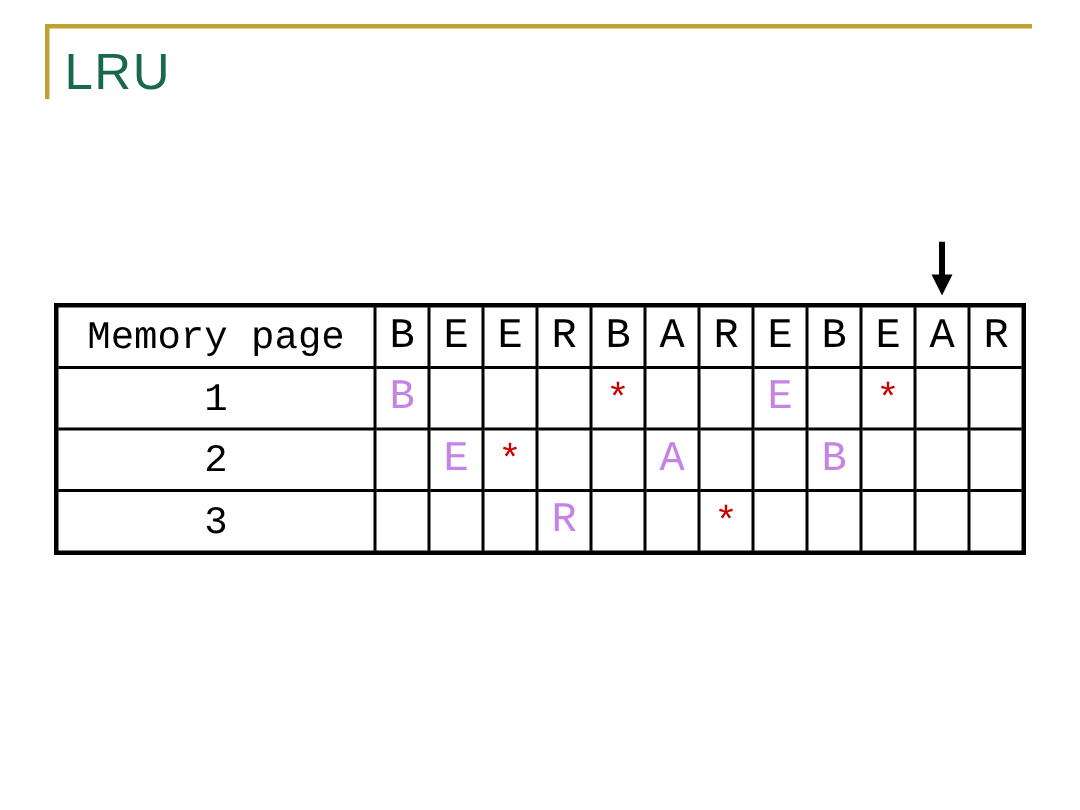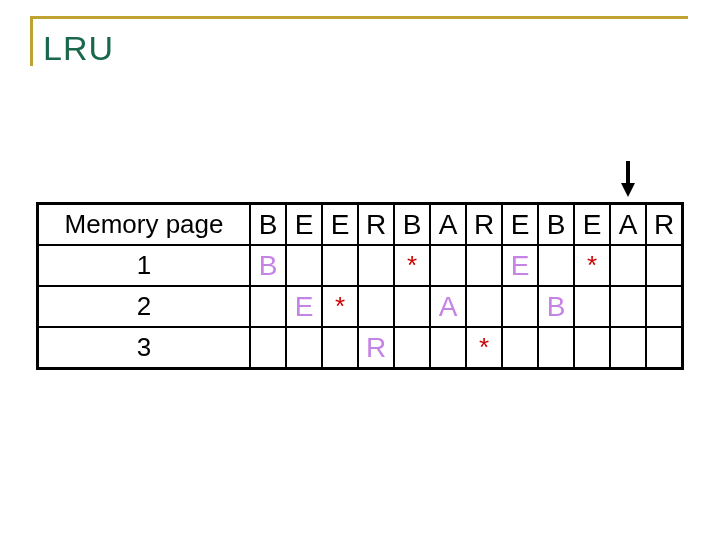--- a/index.html
+++ b/index.html
@@ -54,20 +54,21 @@
   }
   table.lru th, table.lru td {
     border: 2px solid var(--table-border, #000);
     height: 39px;
     padding: 0;
     text-align: center;
     vertical-align: middle;
     font-weight: normal;
     background: #ffffff;
     overflow: hidden;
+    font-family: Liberation Mono, monospace;
   }
   th.label-col, td.label-col {
     width: 210px;
     font-size: 26px;
     color: #000000;
   }
   th.ref-col {
     width: 34px;
     font-size: 28px;
     color: #000000;

